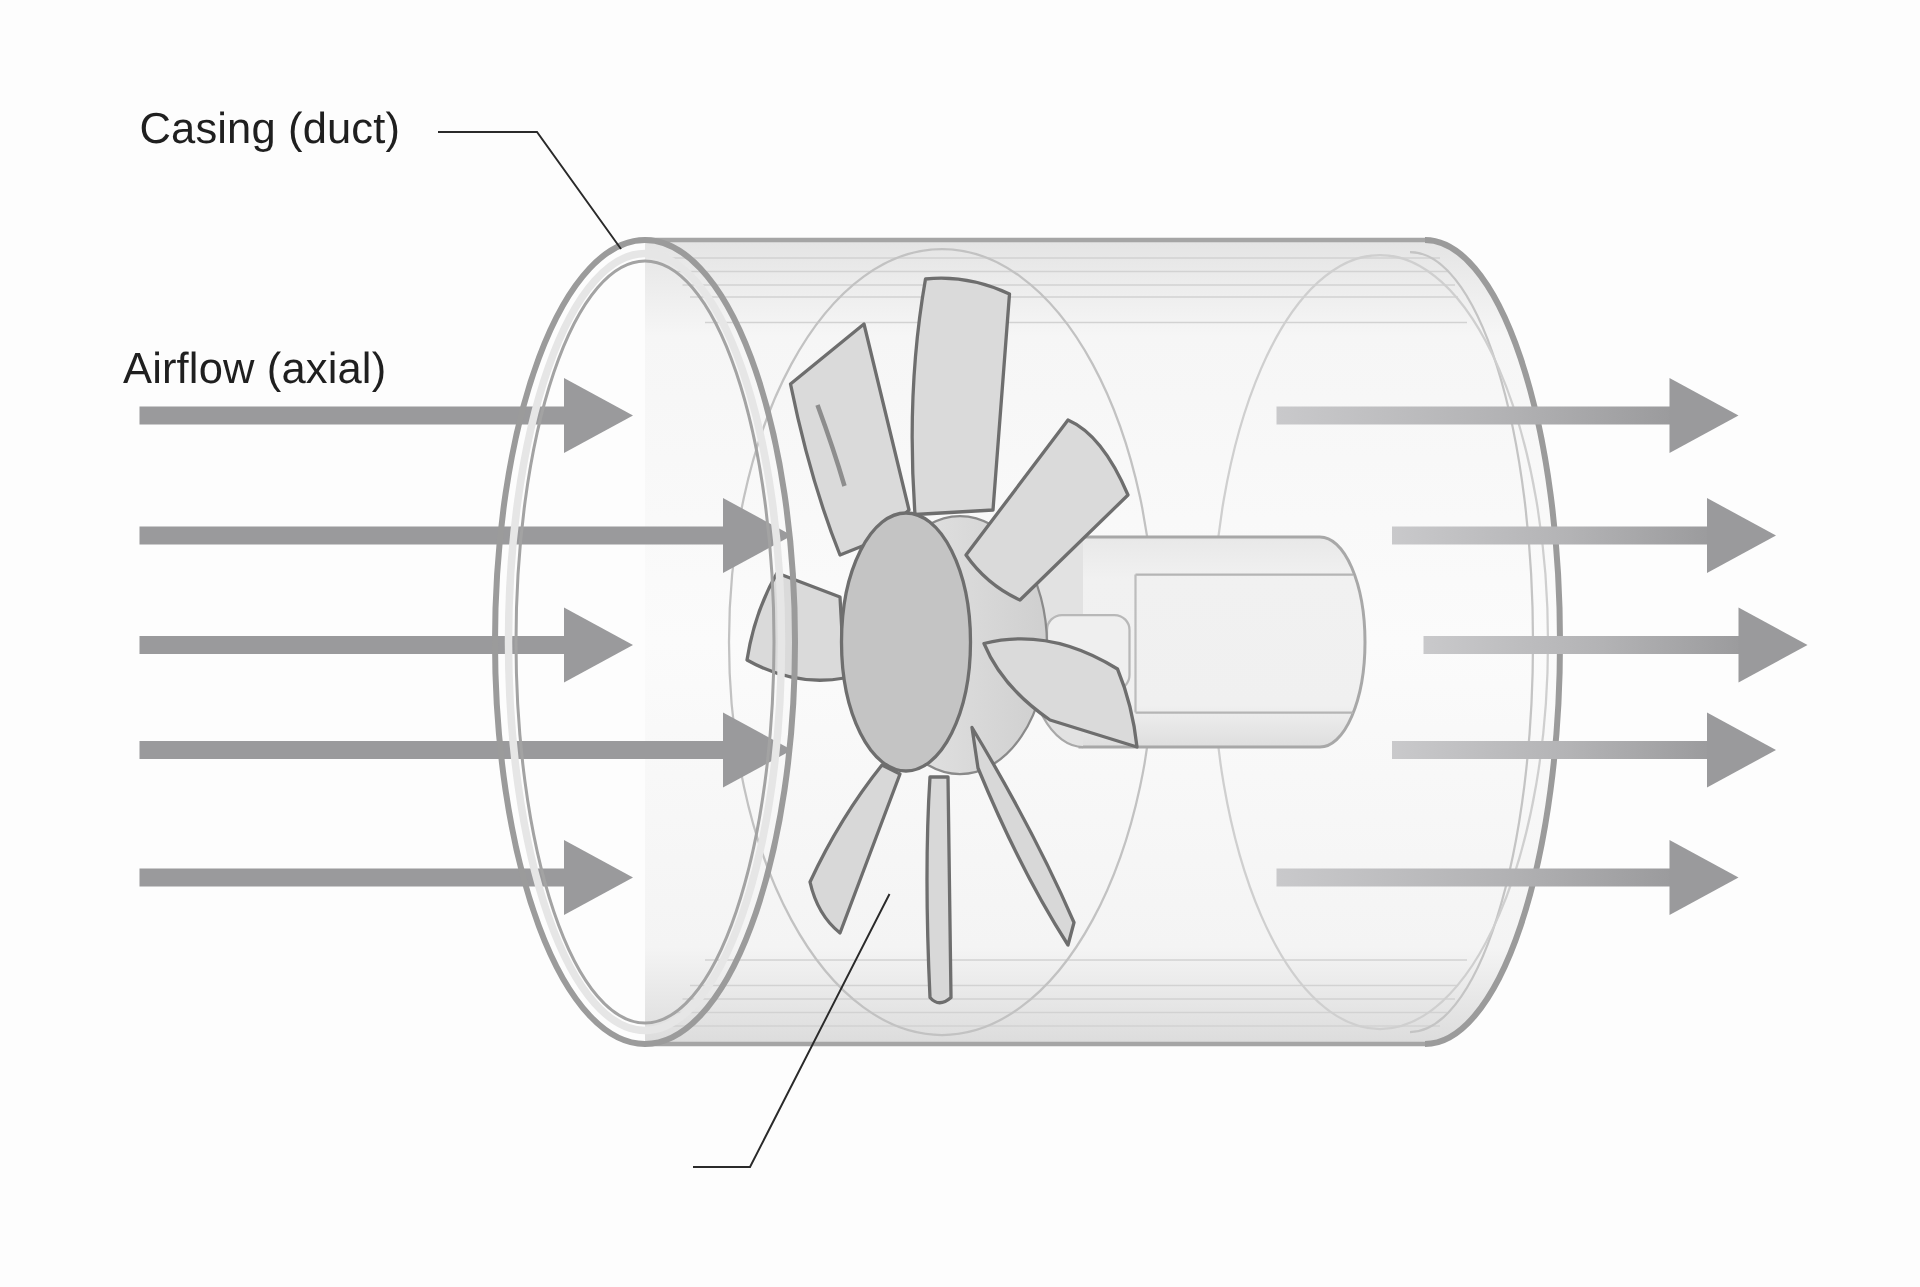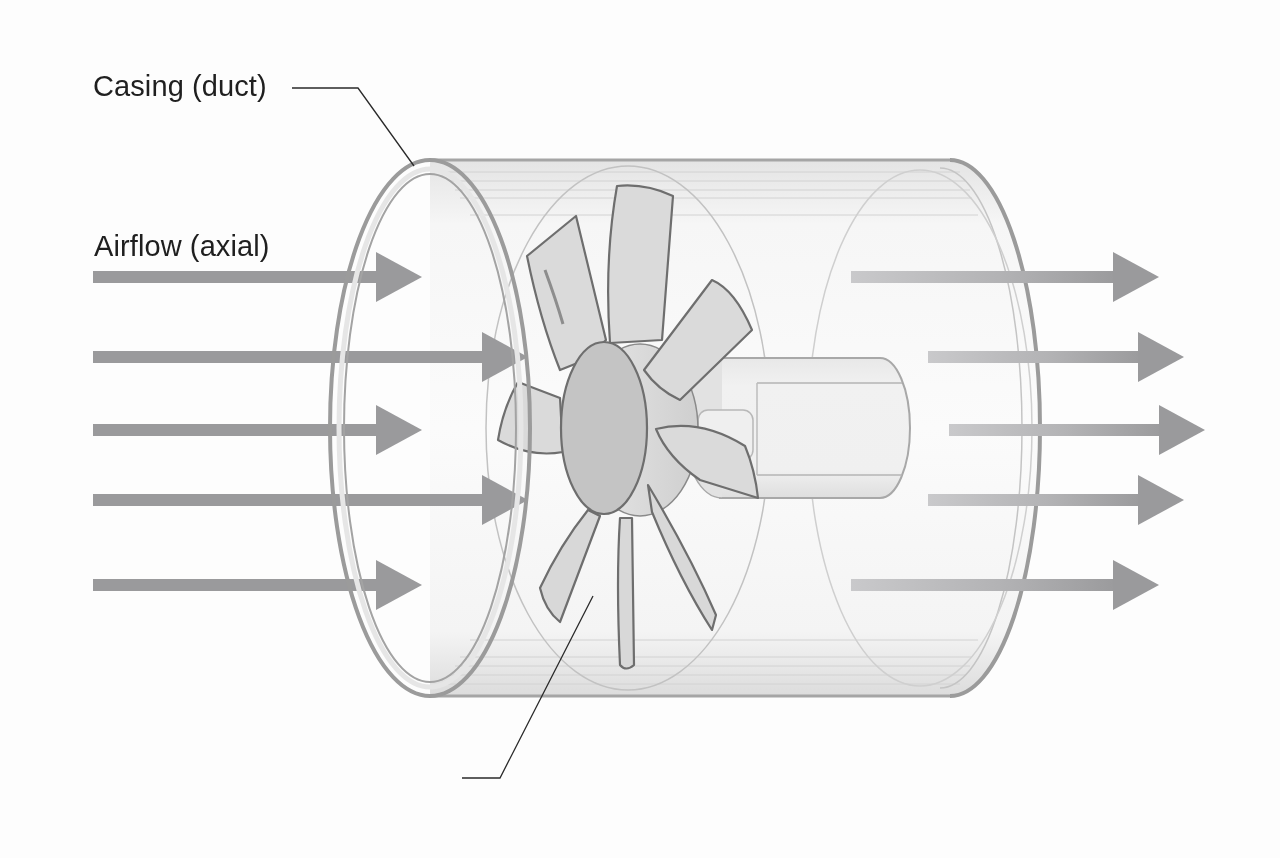--- a/index.html
+++ b/index.html
@@ -22,21 +22,21 @@
     .label {
       position: absolute;
       font-family: "Liberation Sans", "DejaVu Sans", sans-serif;
       font-size: 29px;
       color: #1f1f1f;
       white-space: nowrap;
       line-height: 1;
       letter-spacing: 0.1px;
     }
     #label-casing   { left: 93px;  top: 72px; }
-    #label-airflow  { left: 94px;  top: 232px; }
+    #label-airflow  { left: 82px;  top: 232px; }
     #label-impeller { left: 84px;  top: 763px; }
   </style>
 </head>
 <body>
 
 <div id="stage">
 
   <svg width="1280" height="858" viewBox="0 0 1280 858" xmlns="http://www.w3.org/2000/svg">
     <defs>
       <linearGradient id="bodyGrad" x1="0" y1="0" x2="0" y2="1">

